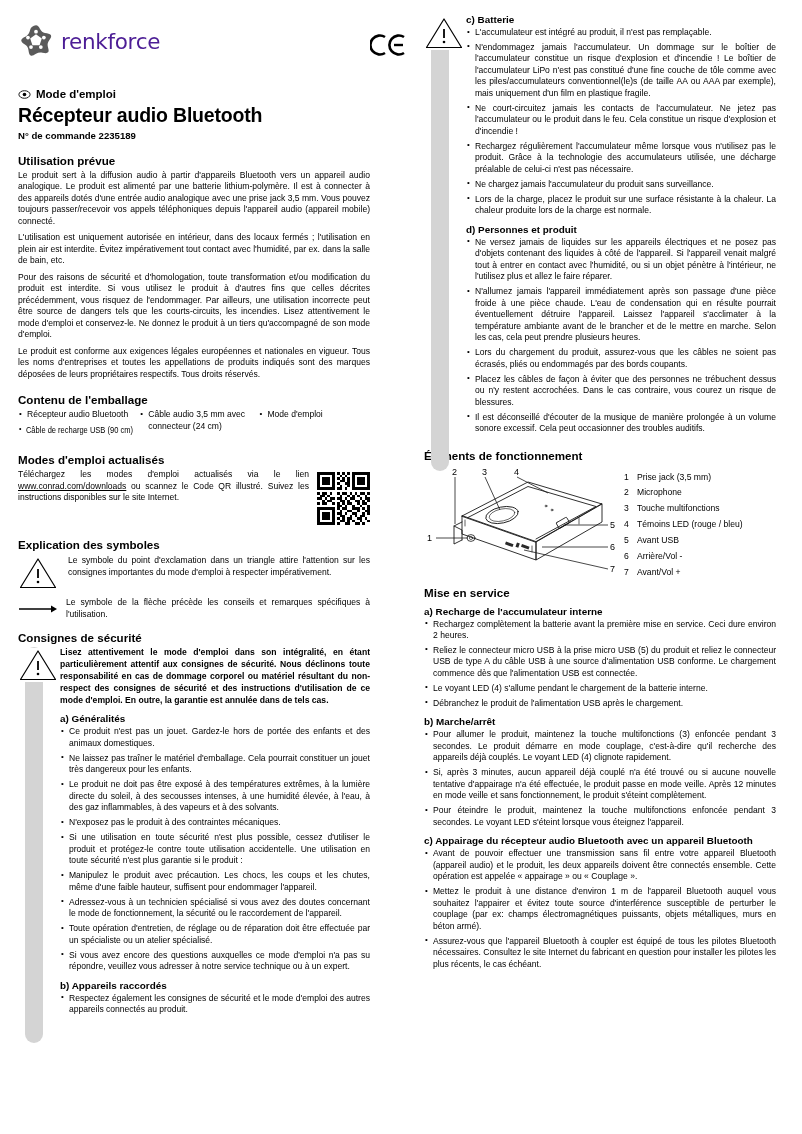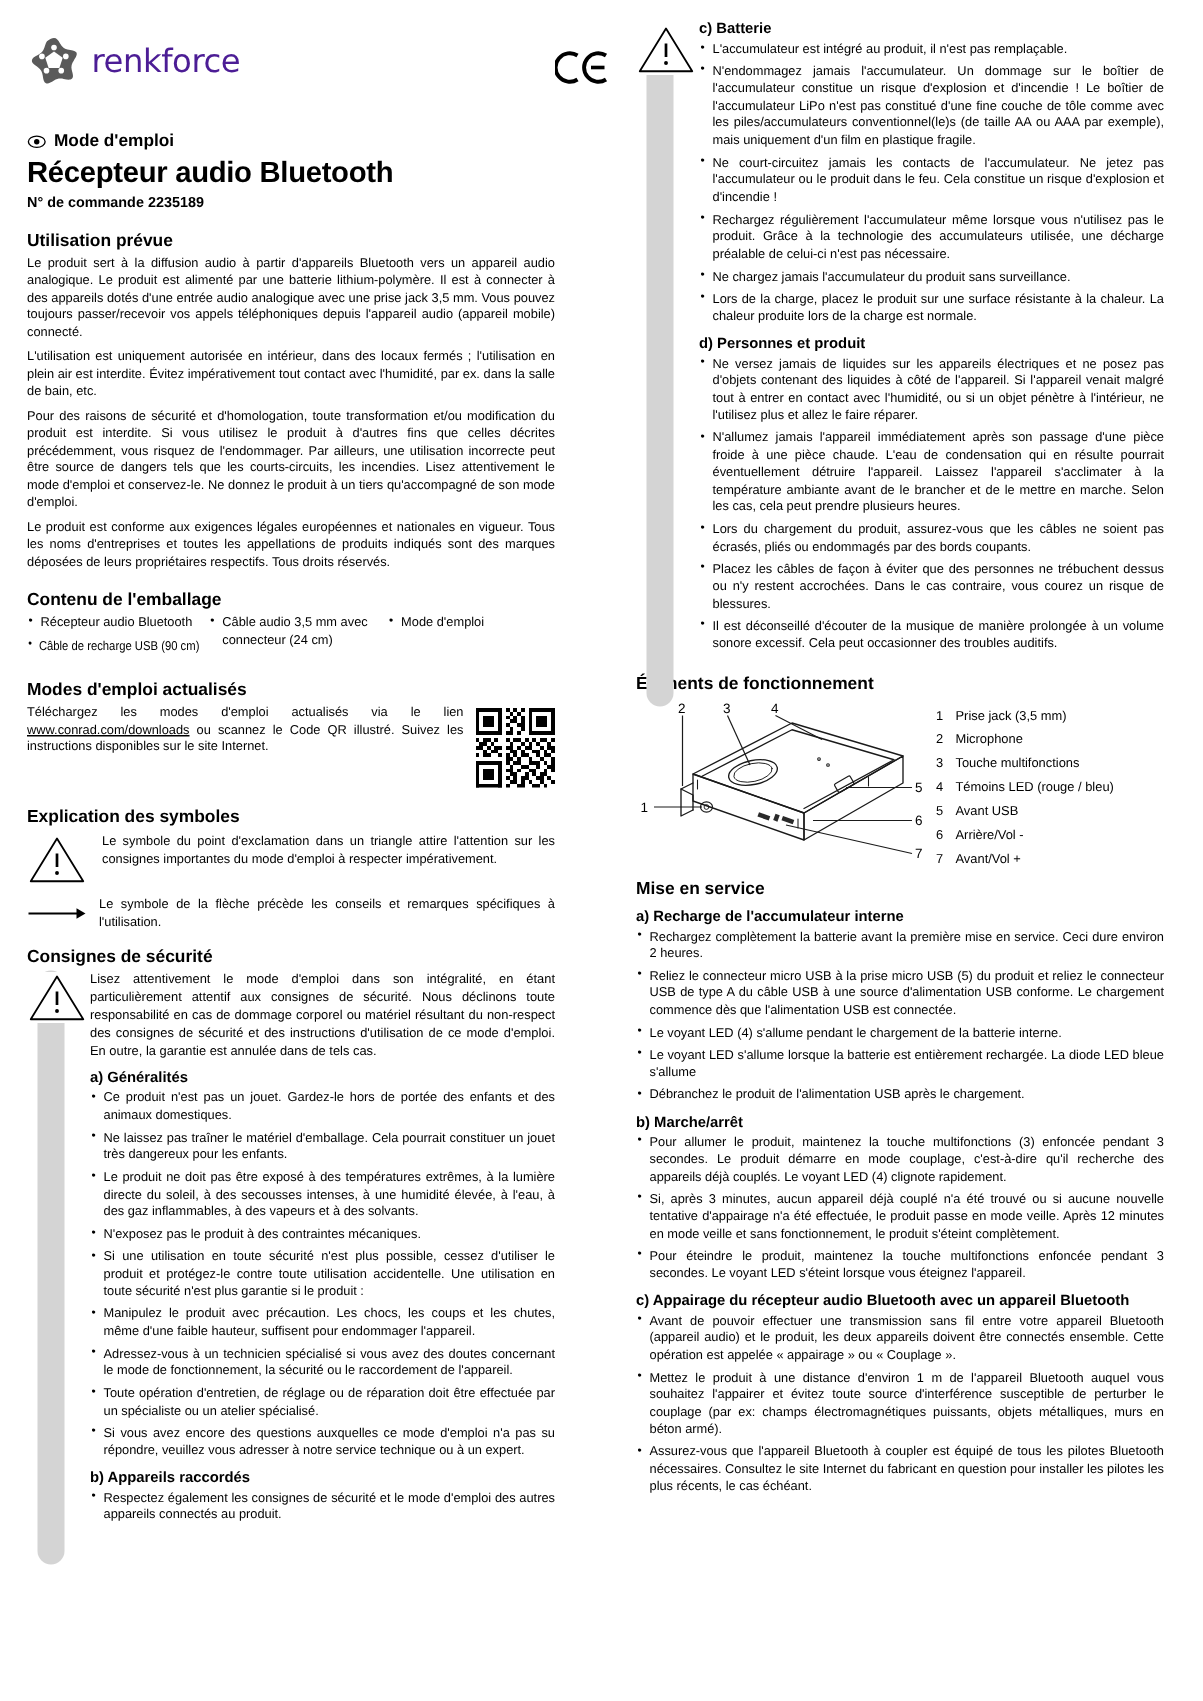--- a/index.html
+++ b/index.html
@@ -180,21 +180,21 @@
     border-radius: 9px;
   }
   .safety .warn-tri {
     position: absolute;
     left: 0;
     top: 1px;
     z-index: 2;
     background: #fff;
   }
   .safety p.lead {
-    font-weight: normal;
+    font-weight: bold;
     font-size: 8.6px;
     line-height: 1.38;
     margin-bottom: 6px;
   }
 
   
   .safety-r {
     position: relative;
     padding-left: 42px;
   }
@@ -583,21 +583,20 @@
       </div>
     </div>
 
     <h2 style="margin-top:0;">Mise en service</h2>
 
     <h3>a) Recharge de l'accumulateur interne</h3>
     <ul>
       <li>Rechargez complètement la batterie avant la première mise en service. Ceci dure environ 2 heures.</li>
       <li>Reliez le connecteur micro USB à la prise micro USB (5) du produit et reliez le connecteur USB de type A du câble USB à une source d'alimentation USB conforme. Le chargement commence dès que l'alimentation USB est connectée.</li>
       <li>Le voyant LED (4) s'allume pendant le chargement de la batterie interne.</li>
-      <li>Le voyant LED s'allume lorsque la batterie est entièrement rechargée. La diode LED bleue s'allume</li>
       <li>Débranchez le produit de l'alimentation USB après le chargement.</li>
     </ul>
 
     <h3>b)  Marche/arrêt</h3>
     <ul>
       <li>Pour allumer le produit, maintenez la touche multifonctions (3) enfoncée pendant 3 secondes. Le produit démarre en mode couplage, c'est-à-dire qu'il recherche des appareils déjà couplés. Le voyant LED (4) clignote rapidement.</li>
       <li>Si, après 3 minutes, aucun appareil déjà couplé n'a été trouvé ou si aucune nouvelle tentative d'appairage n'a été effectuée, le produit passe en mode veille. Après 12 minutes en mode veille et sans fonctionnement, le produit s'éteint complètement.</li>
       <li>Pour éteindre le produit, maintenez la touche multifonctions enfoncée pendant 3 secondes. Le voyant LED s'éteint lorsque vous éteignez l'appareil.</li>
     </ul>
 

